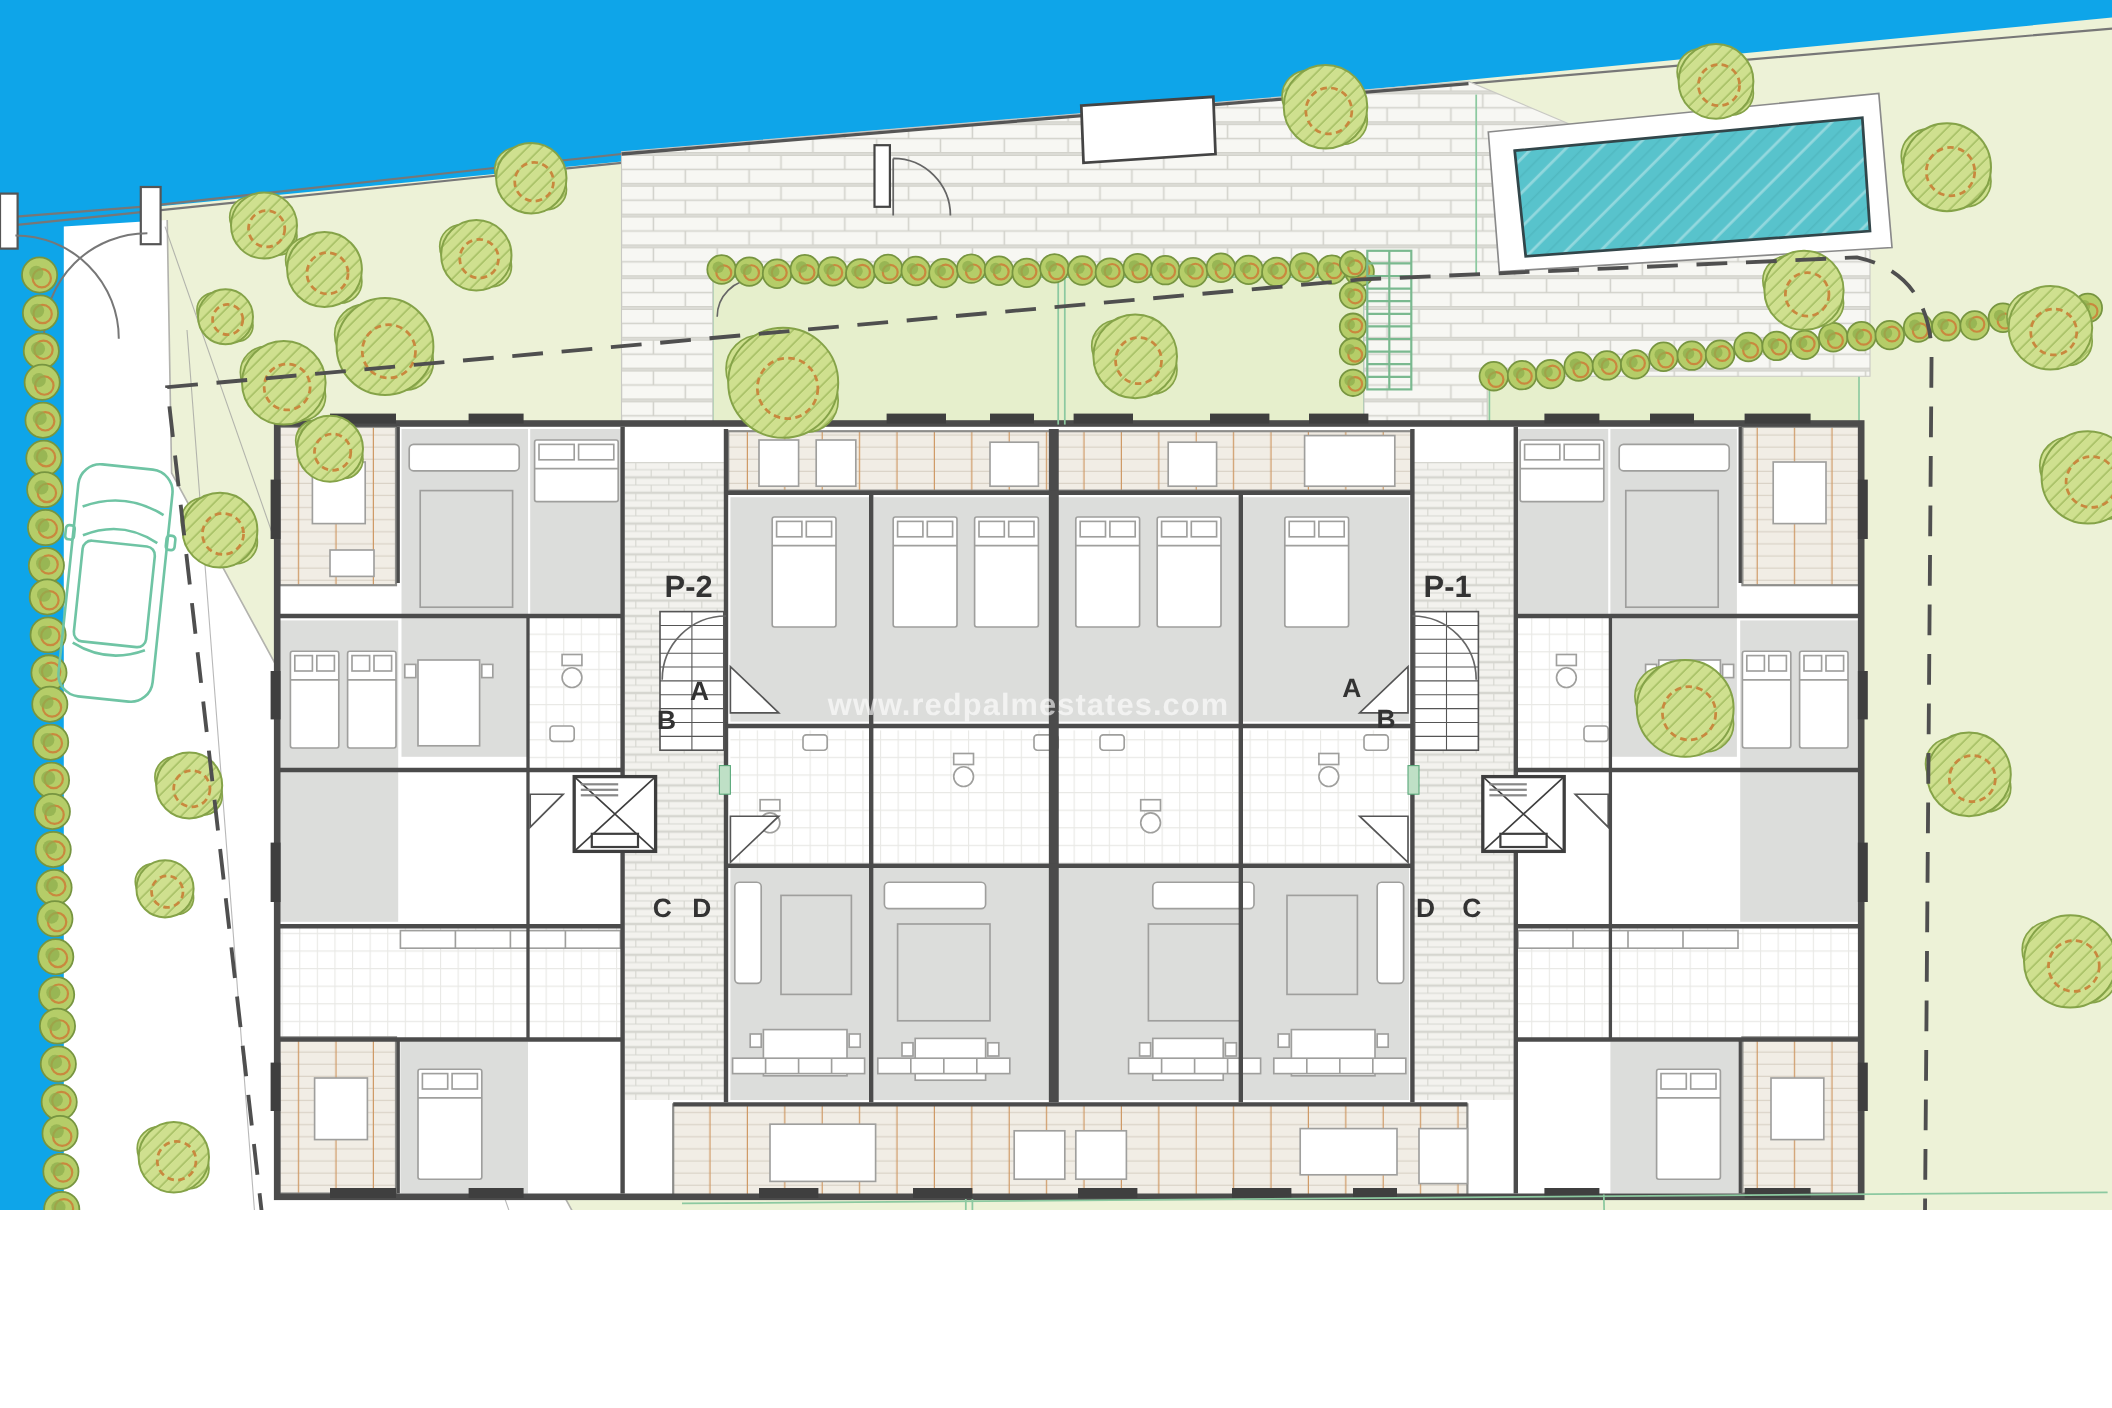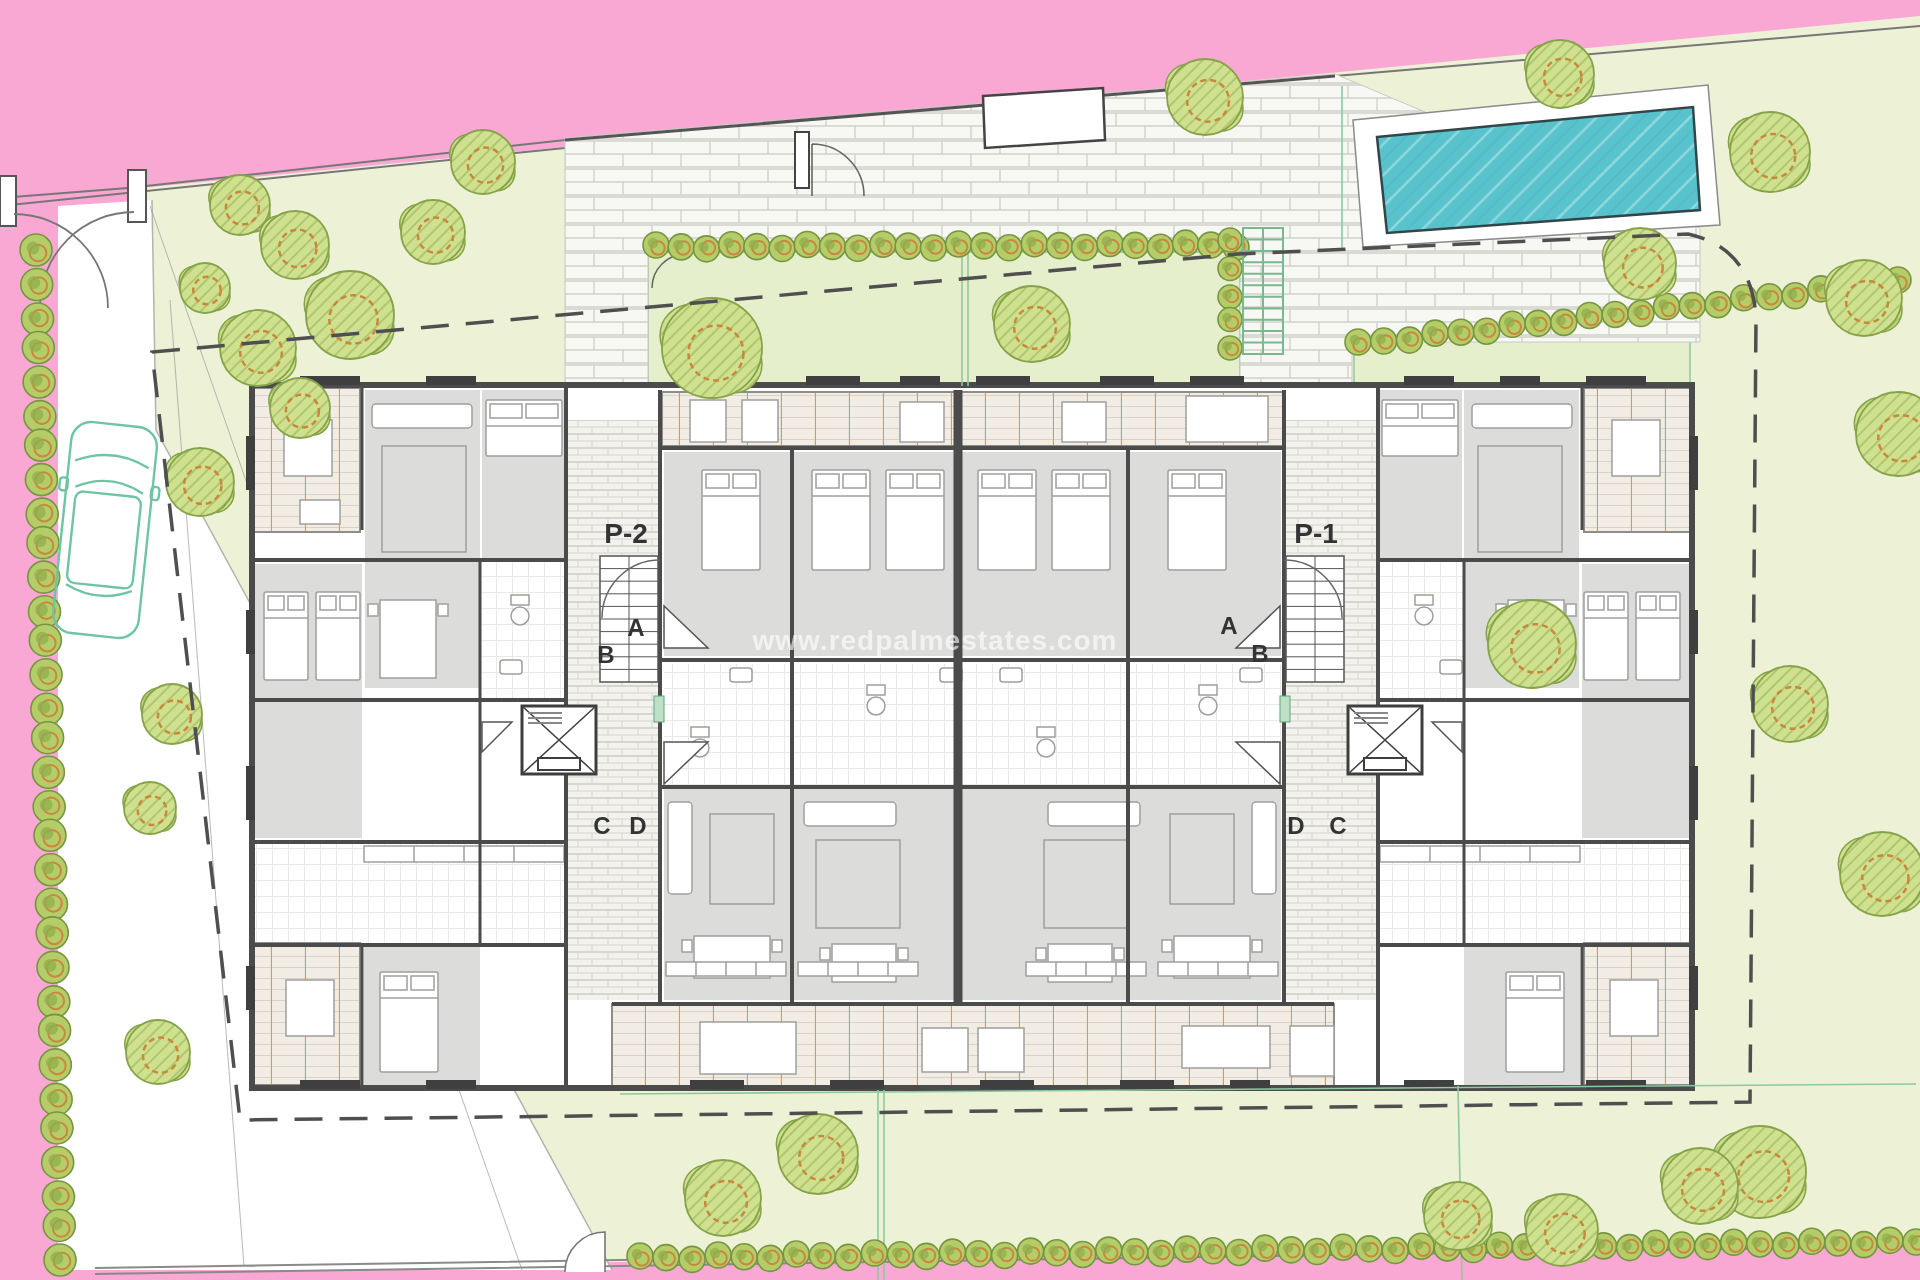--- a/index.html
+++ b/index.html
@@ -1,16 +1,16 @@
 <!DOCTYPE html>
 <html><head>
 <meta charset="utf-8">
 <style>
   html,body{margin:0;padding:0;background:#ffffff;}
-  .stage{position:relative;width:1920px;height:1280px;background:#f9a8d4;overflow:hidden;
+  .stage{position:relative;width:1920px;height:1100px;background:#0ea5e9;overflow:hidden;
          font-family:"Liberation Sans", sans-serif;}
   svg{display:block}
   text{font-family:"Liberation Sans", sans-serif;}
 </style>
 </head>
 <body>
 
 <div class="stage">
   <svg id="plan" width="1920" height="1280" viewBox="0 0 1920 1280">
     <defs id="plan-defs">

